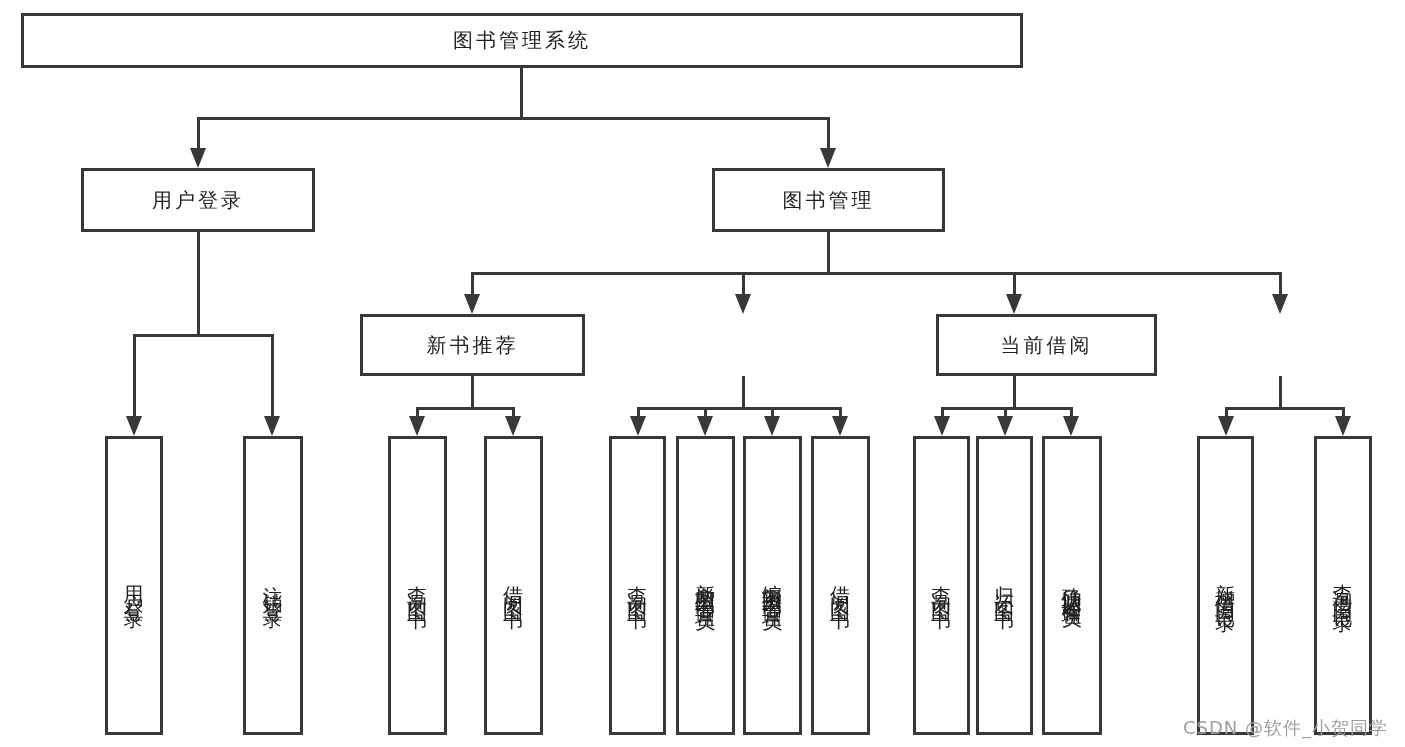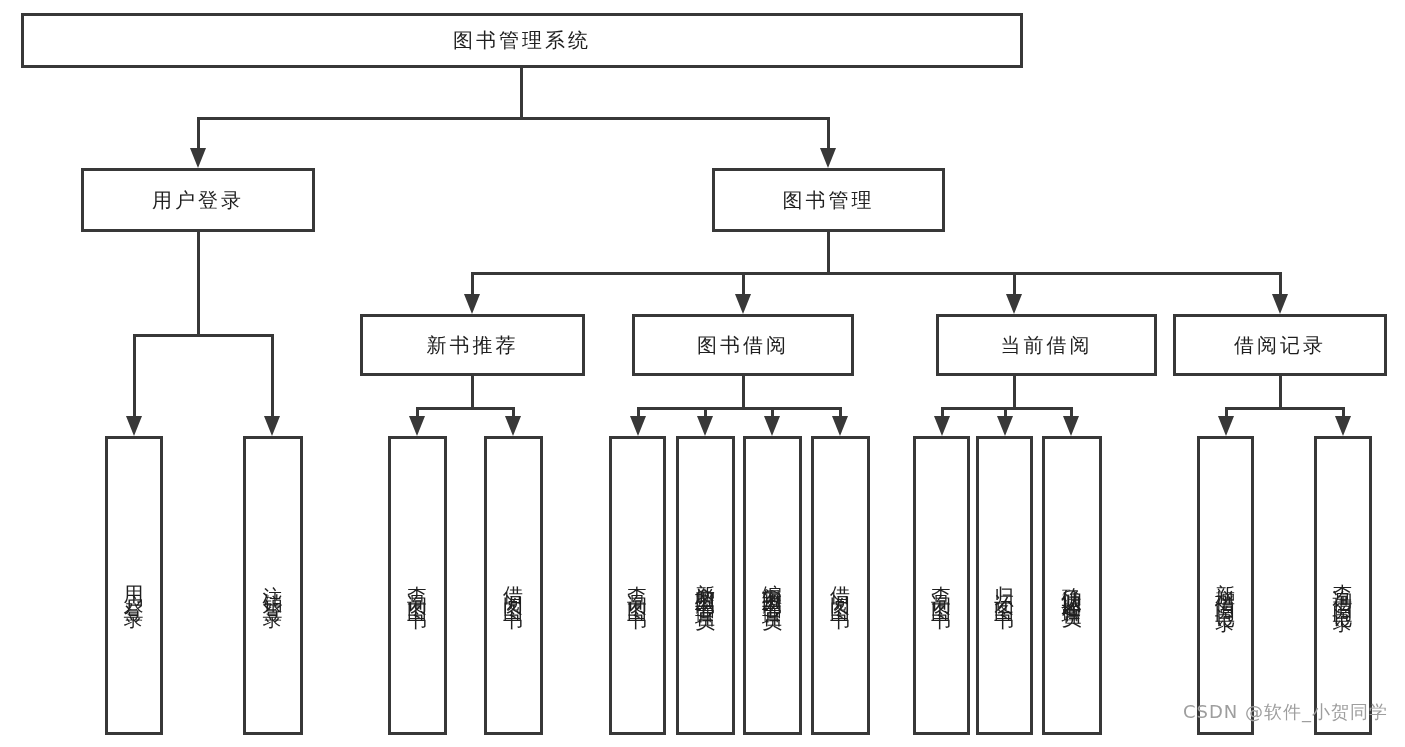--- a/index.html
+++ b/index.html
@@ -45,21 +45,21 @@
   .vtext{
     writing-mode:vertical-rl;
     text-orientation:mixed;
     font-size:20px;
     letter-spacing:8px;
     line-height:1;
     white-space:nowrap;
   }
   .watermark{
     position:absolute;
-    left:1183px;top:700px;
+    left:1183px;top:716px;
     color:var(--wm);
     font-size:18px;
     letter-spacing:1px;
     white-space:nowrap;
   }
 </style>
 </head>
 <body>
 
 <div class="canvas">
@@ -130,28 +130,22 @@
   <div class="box" style="left:81px;top:168px;width:234px;height:64px">
     <span>用户登录</span>
   </div>
   <div class="box" style="left:360px;top:314px;width:225px;height:62px">
     <span>新书推荐</span>
   </div>
 
   <div class="box" style="left:712px;top:168px;width:233px;height:64px">
     <span>图书管理</span>
   </div>
-  <div class="box" style="left:632px;top:314px;width:222px;height:62px">
-    <span>图书借阅</span>
-  </div>
   <div class="box" style="left:936px;top:314px;width:221px;height:62px">
     <span>当前借阅</span>
-  </div>
-  <div class="box" style="left:1173px;top:314px;width:214px;height:62px">
-    <span>借阅记录</span>
   </div>
 
   <div class="vbox" style="left:105px;width:58px">
     <span class="vtext">用户登录</span>
   </div>
   <div class="vbox" style="left:243px;width:60px">
     <span class="vtext">注销登录</span>
   </div>
   <div class="vbox" style="left:388px;width:59px">
     <span class="vtext">查询图书</span>

